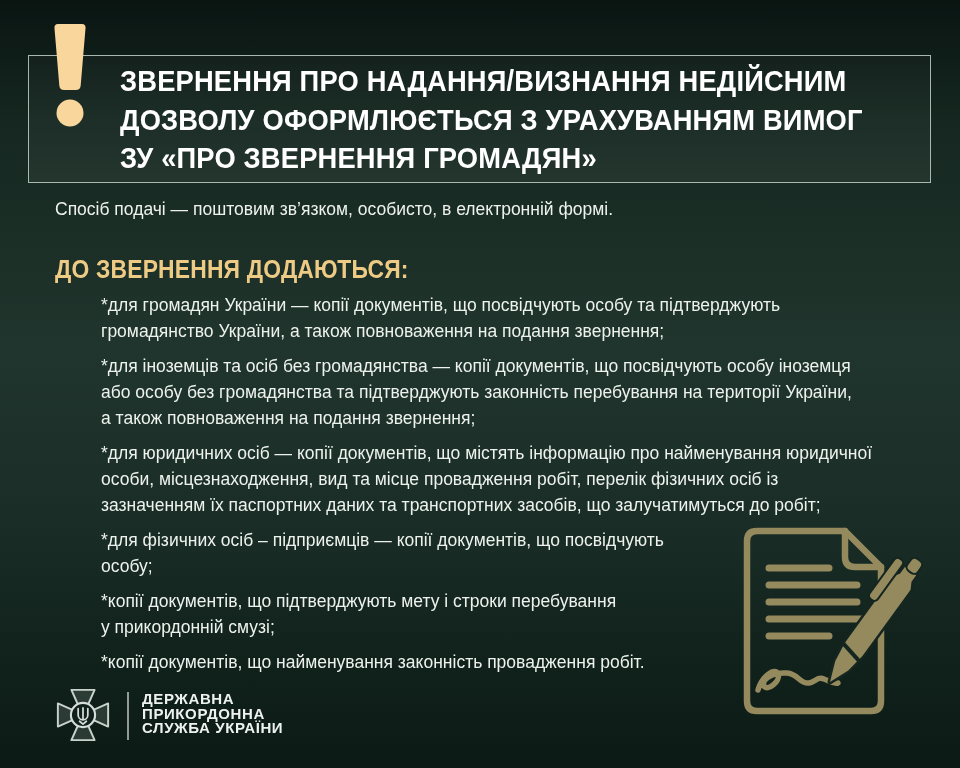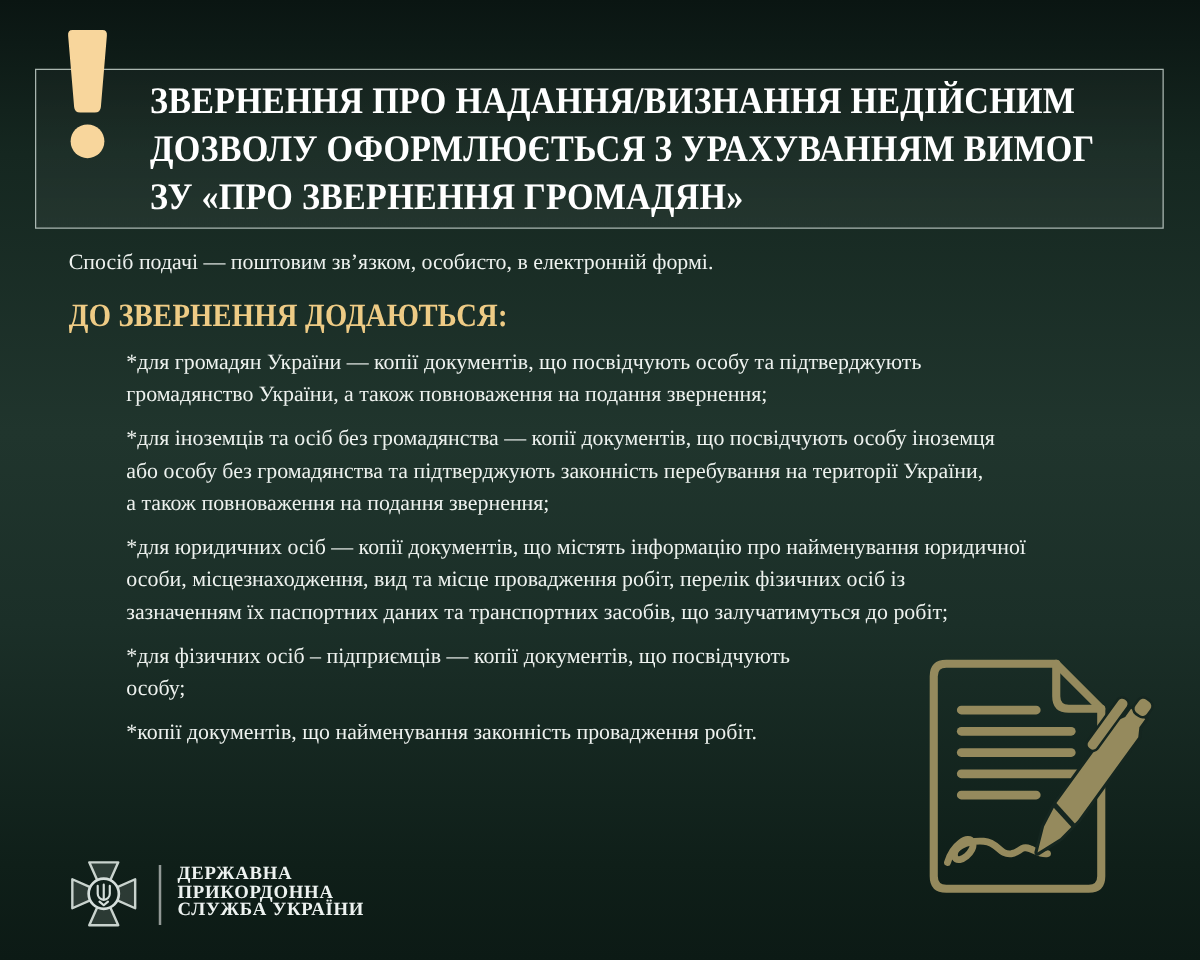--- a/index.html
+++ b/index.html
@@ -18,41 +18,41 @@
     position:relative;
     width:960px;height:768px;
     overflow:hidden;
     background:linear-gradient(180deg,
       var(--background-top) 0%,
       #152720 16%,
       var(--background-mid) 45%,
       #1b2f28 65%,
       #0f1f19 90%,
       #0c1a15 100%);
-    font-family:Liberation Serif, serif;
+    font-family:Liberation Sans, sans-serif;
     color:var(--text);
     padding-left:12px;
   }
   .header-box{
     position:absolute;left:28px;top:55px;width:903px;height:128px;
     border:1.5px solid rgba(195,208,202,0.85);
     background:linear-gradient(180deg, rgba(255,255,255,0.02), rgba(255,255,255,0.05));
   }
   .excl{position:absolute;left:48px;top:20px;width:46px;height:114px;}
   .title{
     position:absolute;left:120px;top:62px;
     font-weight:bold;font-size:30px;line-height:38.6px;
     letter-spacing:0.2px;color:#ffffff;
     white-space:pre;
     transform:scaleX(0.91);transform-origin:left top;
   }
   .content{position:absolute;left:55px;top:196px;width:880px;}
   .intro{
     font-size:17.5px;line-height:26px;white-space:pre;
-    margin-bottom:16px;
+    margin-bottom:32px;
   }
   .section-heading{
     font-weight:bold;font-size:26px;line-height:30px;
     color:var(--gold-accent);white-space:pre;
     transform:scaleX(0.88);transform-origin:left top;
     margin-bottom:8px;letter-spacing:0.2px;
   }
   .item{
     font-size:17.5px;line-height:26px;white-space:pre;
     margin-bottom:9px;
@@ -93,20 +93,22 @@
     <div class="item">*для громадян України — копії документів, що посвідчують особу та підтверджують
 громадянство України, а також повноваження на подання звернення;</div>
     <div class="item">*для іноземців та осіб без громадянства — копії документів, що посвідчують особу іноземця
 або особу без громадянства та підтверджують законність перебування на території України,
 а також повноваження на подання звернення;</div>
     <div class="item">*для юридичних осіб — копії документів, що містять інформацію про найменування юридичної
 особи, місцезнаходження, вид та місце провадження робіт, перелік фізичних осіб із
 зазначенням їх паспортних даних та транспортних засобів, що залучатимуться до робіт;</div>
     <div class="item">*для фізичних осіб – підприємців — копії документів, що посвідчують
 особу;</div>
+    <div class="item">*копії документів, що підтверджують мету і строки перебування
+у прикордонній смузі;</div>
     <div class="item">*копії документів, що найменування законність провадження робіт.</div>
   </div>
 
   <svg class="doc-icon" viewBox="0 0 192 202" aria-hidden="true">
     <g fill="none" stroke="var(--icon-gold)" stroke-width="6.5" stroke-linecap="round" stroke-linejoin="round">
 
       <path d="M112,10 H24 Q14,10 14,20 V180 Q14,190 24,190 H138 Q148,190 148,180 V46 L112,10 Z"></path>
 
       <path d="M112,10 V36 Q112,46 122,46 H148"></path>
 

